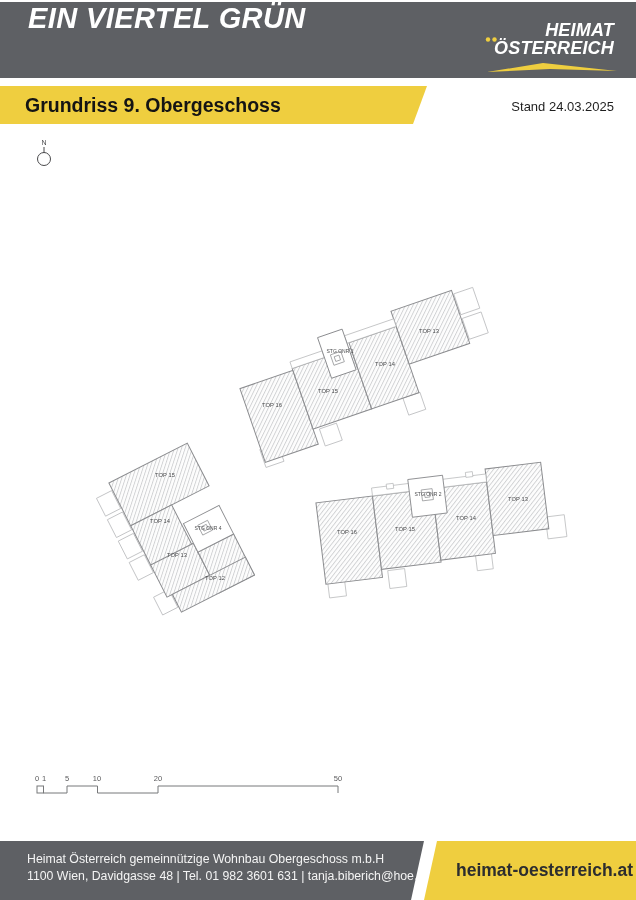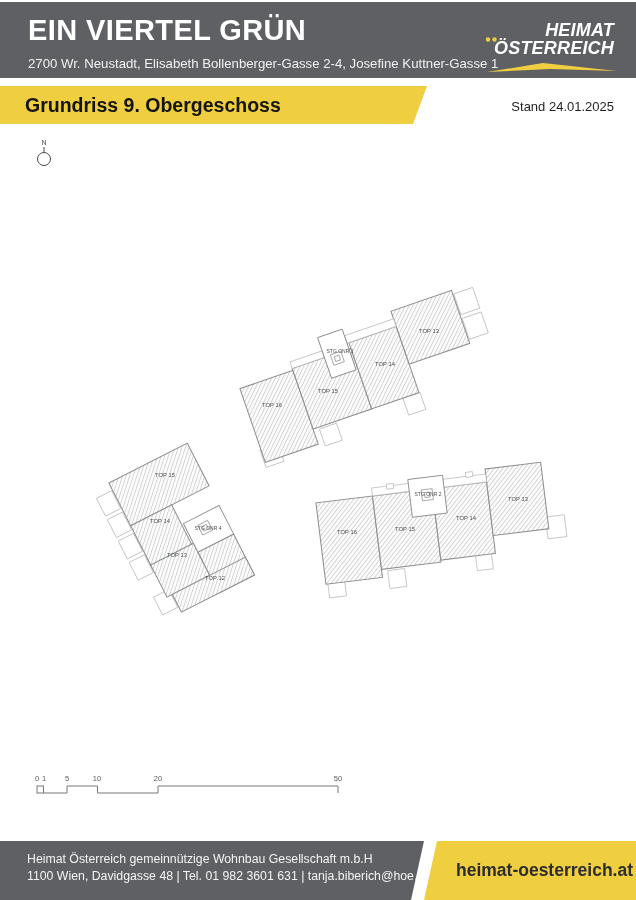--- a/index.html
+++ b/index.html
@@ -2,22 +2,22 @@
 <html><head>
 <meta charset="utf-8">
 <style>
   html,body{margin:0;padding:0;}
   body{
     width:636px;height:900px;position:relative;overflow:hidden;
     background:#ffffff;font-family:"Liberation Sans",sans-serif;
   }
   
   .header{position:absolute;left:0;top:2px;width:636px;height:76px;background:#5e6064;}
-  .header-title{position:absolute;left:28px;top:12px;font-size:29px;font-weight:bold;
-    color:#ffffff;letter-spacing:.4px;white-space:nowrap;}
+  .header-title{position:absolute;left:28px;top:0;font-size:29px;font-weight:bold;
+    color:#ffffff;letter-spacing:.4px;white-space:nowrap;font-style:italic;}
   .header-address{position:absolute;left:28px;top:54px;font-size:13.2px;color:#f1f1f1;white-space:nowrap;}
   
   .banner{position:absolute;left:0;top:86px;width:430px;height:38px;background:#efce3f;
     clip-path:polygon(0 0,427px 0,413px 38px,0 38px);}
   .banner-title{line-height:38px;padding-left:25px;font-size:19.5px;font-weight:bold;color:#141414;white-space:nowrap;}
   .stand{position:absolute;top:99px;right:22px;font-size:13px;color:#1f1f1f;white-space:nowrap;}
   
   .footer-gray{position:absolute;left:0;top:841px;width:636px;height:59px;background:#5e6064;
     clip-path:polygon(0 0,424px 0,411px 59px,0 59px);}
   .footer-text{padding:10px 0 0 27px;font-size:12.3px;line-height:17px;color:#f4f4f4;white-space:nowrap;}
@@ -35,31 +35,30 @@
   .plan-label{font-family:"Liberation Sans",sans-serif;font-size:5.8px;fill:#4b4c4e;text-anchor:middle;}
   .stair-label{font-family:"Liberation Sans",sans-serif;font-size:5px;fill:#4b4c4e;text-anchor:middle;}
   .scale-label{font-family:"Liberation Sans",sans-serif;font-size:7.5px;fill:#5a5a5c;text-anchor:middle;}
   .logo-text{font-family:"Liberation Sans",sans-serif;font-style:italic;font-weight:bold;fill:#ffffff;font-size:18px;text-anchor:end;letter-spacing:.2px;}
 </style>
 </head>
 <body>
 
 <div class="header">
   <div class="header-title">EIN VIERTEL GRÜN</div>
-  <div class="header-address">2700 Wr. Neustadt, Elisabeth Bollenberger-Gasse 2-4, Josefine Kuttner-Gasse 1</div>
 </div>
 
 <div class="banner">
   <div class="banner-title">Grundriss 9. Obergeschoss</div>
 </div>
-<div class="stand">Stand 24.01.2025</div>
+<div class="stand">Stand 24.03.2025</div>
 
 <div class="footer-gray">
   <div class="footer-text">
-    <div>Heimat Österreich gemeinnützige Wohnbau Gesellschaft m.b.H</div>
+    <div>Heimat Österreich gemeinnützige Wohnbau Obergeschoss m.b.H</div>
     <div>1100 Wien, Davidgasse 48 | Tel. 01 982 3601 631 | tanja.biberich@hoe.at</div>
   </div>
 </div>
 <div class="footer-yellow">
   <div class="footer-url">heimat-oesterreich.at</div>
 </div>
 
 <svg class="overlay" width="636" height="900" viewBox="0 0 636 900">
   <defs>
     <pattern id="hatch" width="3.4" height="3.4" patternUnits="userSpaceOnUse" patternTransform="rotate(-45)">

